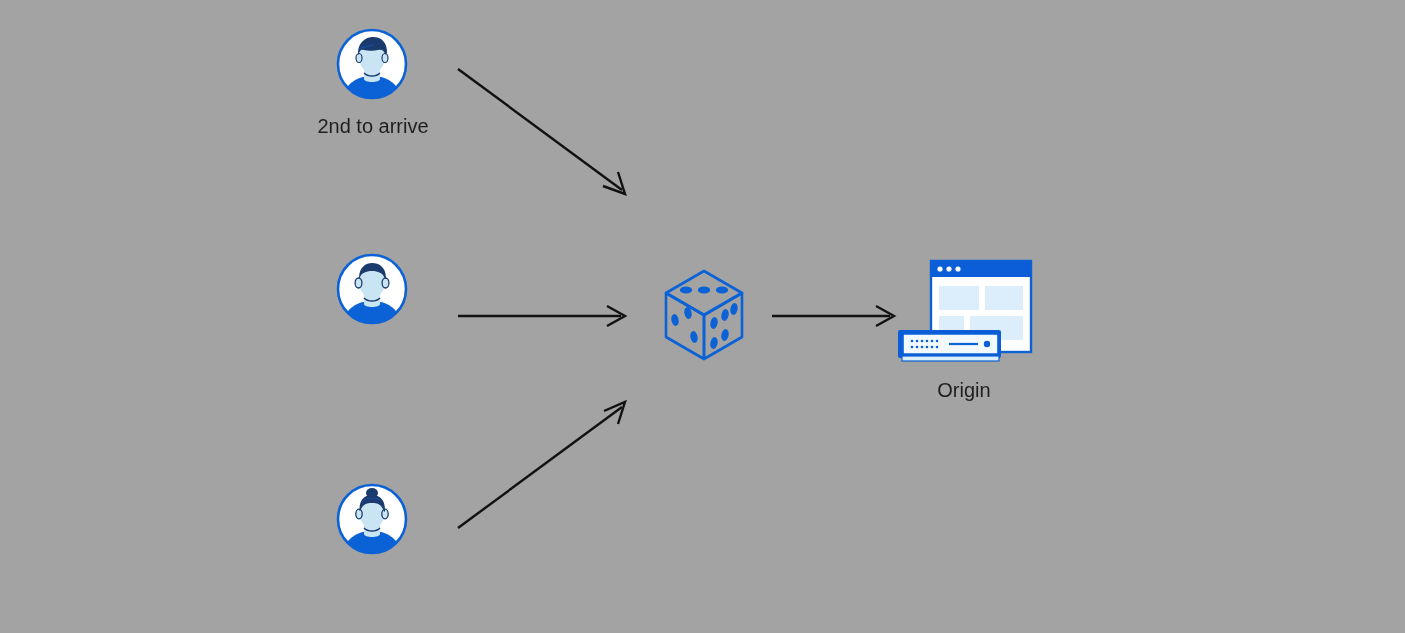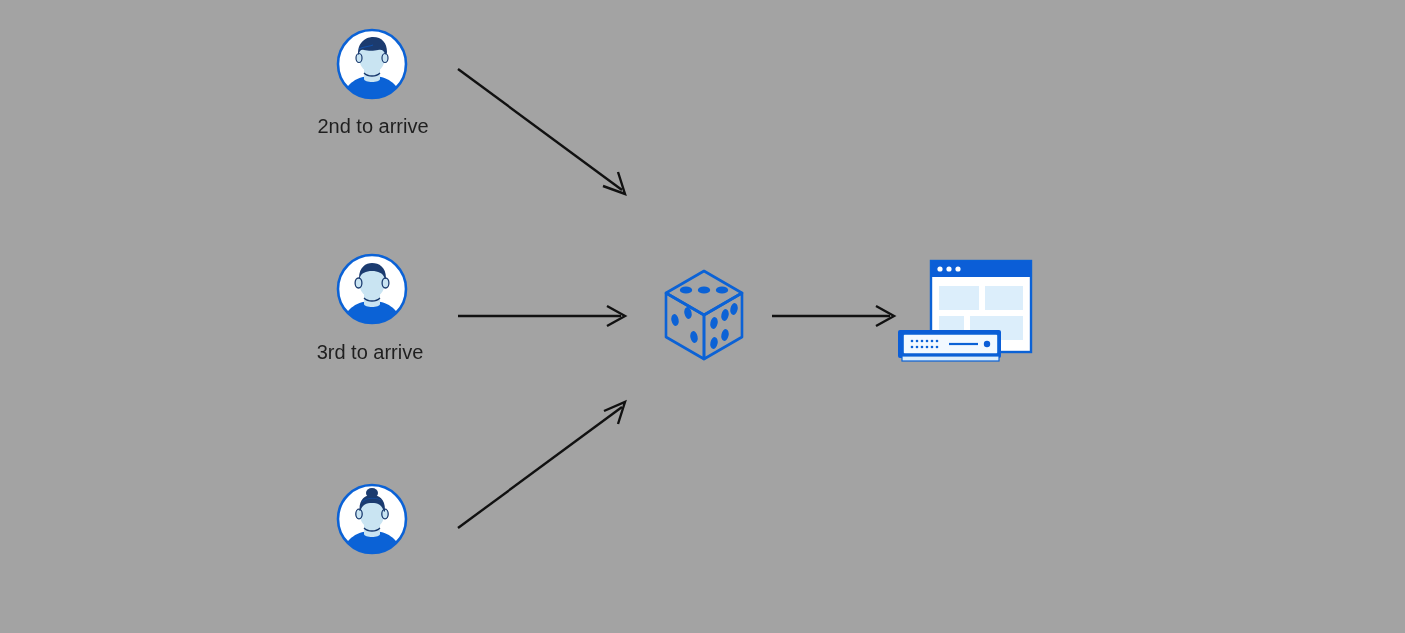--- a/index.html
+++ b/index.html
@@ -126,21 +126,20 @@
         <path d="M29 46 c4 4 12 4 16 0" fill="none" stroke="#1b3b6f" stroke-width="1.3"></path>
         <ellipse cx="37" cy="30" rx="13" ry="16" fill="#c9e4f2"></ellipse>
         <ellipse cx="23.5" cy="31" rx="3.4" ry="5" fill="#c9e4f2" stroke="#1b3b6f" stroke-width="1.3"></ellipse>
         <ellipse cx="50.5" cy="31" rx="3.4" ry="5" fill="#c9e4f2" stroke="#1b3b6f" stroke-width="1.3"></ellipse>
 
         <path d="M24 26 C24 15 31 11 37 11 C44 11 51 15 51 26
                  C51 27 50 27 49.5 26 C48 21 43 19 37 19 C31 19 26 21 24.8 26 Z" fill="#1b3b6f"></path>
       </g>
     </svg>
   </div>
-  <div class="node-label" id="label-3rd">3rd to arrive</div>
 
   <div class="node icon-box" id="client-1st">
     <svg viewBox="0 0 74 74" width="74" height="74" xmlns="http://www.w3.org/2000/svg">
       <defs>
         <clipPath id="clipC">
             <circle cx="37" cy="37" r="33.5"></circle>
           </clipPath>
       </defs>
       <circle cx="37" cy="37" r="34" fill="#ffffff" stroke="#0b62d6" stroke-width="2.6"></circle>
       <g clip-path="url(#clipC)">
@@ -227,14 +226,15 @@
           <circle cx="29" cy="91" r="1.3"></circle>
             <circle cx="34" cy="91" r="1.3"></circle>
           <circle cx="39" cy="91" r="1.3"></circle>
             <circle cx="44" cy="91" r="1.3"></circle>
         </g>
         <line x1="56" y1="88" x2="85" y2="88" stroke="#0b62d6" stroke-width="2.2"></line>
         <circle cx="94" cy="88" r="3.2" fill="#0b5ed7"></circle>
       </g>
     </svg>
   </div>
+  <div class="node-label" id="label-origin">Origin</div>
 
 </div>
 
 </body></html>

